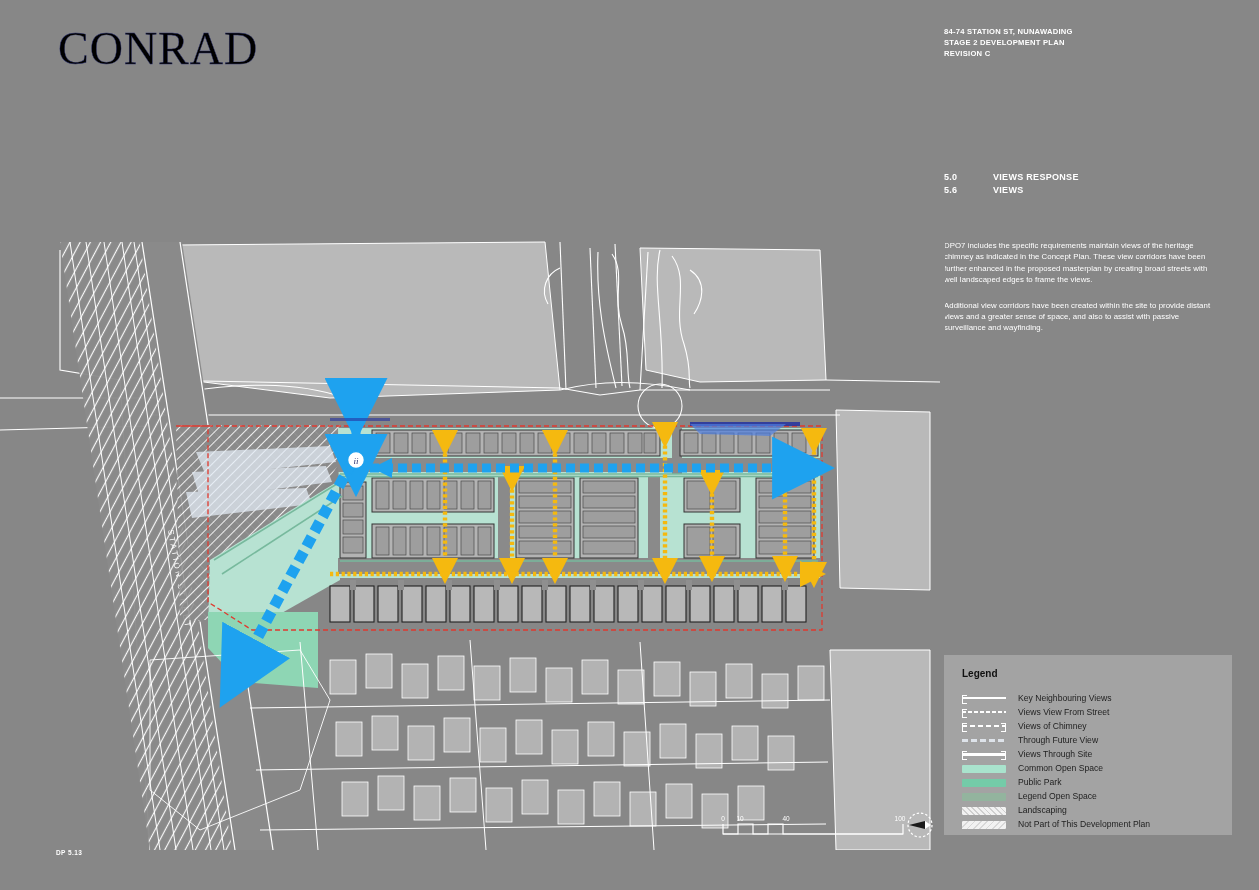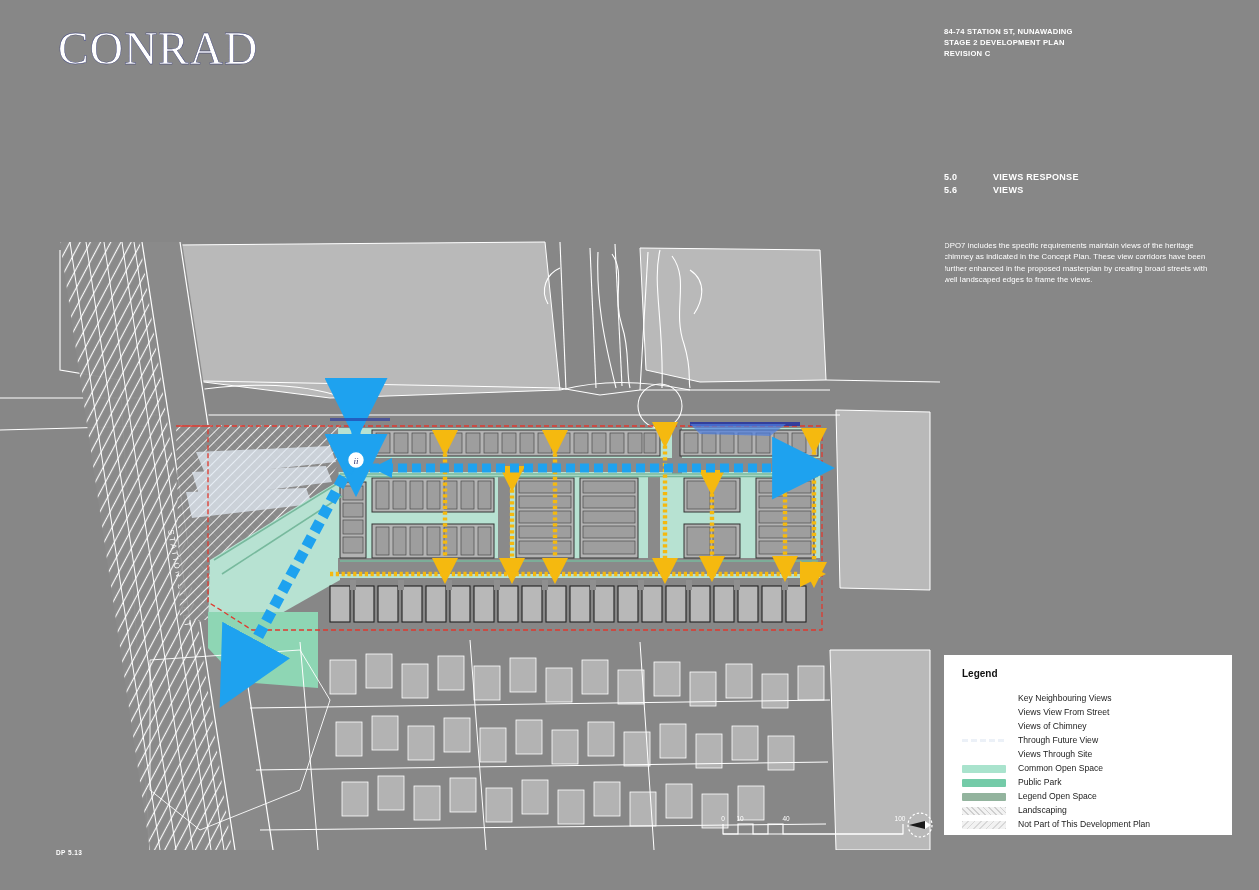--- a/index.html
+++ b/index.html
@@ -2,21 +2,21 @@
 <html><head>
 <meta charset="utf-8">
 <style>
   html,body{margin:0;padding:0;background:#878787;}
   body{width:1259px;height:890px;position:relative;overflow:hidden;
        font-family:"Liberation Sans",sans-serif;-webkit-font-smoothing:antialiased;}
   .page{position:absolute;inset:0;background:#878787;}
 
   
   #logo{position:absolute;left:58px;top:22px;font-family:"Liberation Serif",serif;
-        font-size:46px;letter-spacing:1px;color:#ffffff;font-weight:400;
+        font-size:46px;letter-spacing:1px;color:#000000;font-weight:400;
         -webkit-text-stroke:0.4px #2c3270;}
 
   
   #projhdr{position:absolute;left:944px;top:26px;color:#ffffff;font-size:7.6px;
            line-height:11.2px;letter-spacing:.25px;font-weight:600;}
   #projhdr div{white-space:nowrap;}
 
   
   #sect{position:absolute;left:944px;top:171px;color:#ffffff;font-size:9px;
         line-height:13px;font-weight:700;letter-spacing:.3px;}
@@ -27,21 +27,21 @@
   #body{position:absolute;left:944px;top:240px;width:278px;color:#ffffff;
         font-size:7.8px;line-height:11.4px;letter-spacing:.05px;}
   #body p{margin:0 0 14px 0;}
 
   
   #map{position:absolute;left:0;top:230px;width:945px;height:620px;}
   #map svg{display:block;}
 
   
   #legend{position:absolute;left:944px;top:655px;width:288px;height:180px;
-          background:#ffffff;}
+          background:#a3a3a3;}
   #legend h4{margin:0;position:absolute;left:18px;top:13px;font-size:10px;
              color:#111;font-weight:700;}
   .lg-rows{position:absolute;left:18px;top:33px;right:10px;}
   .lg-row{display:flex;align-items:flex-end;height:14.1px;}
   .lg-sw{width:44px;height:8px;margin-right:12px;flex:0 0 44px;position:relative;}
   .lg-lbl{font-size:8.6px;color:#222;line-height:1;white-space:nowrap;}
 
   .sw-line{background:transparent;}
   .sw-line i{position:absolute;left:0;right:0;top:2.6px;height:2.6px;display:block;}
   .sw-key   i{background:#fff;}
@@ -83,20 +83,21 @@
       <span>VIEWS RESPONSE</span>
     </div>
     <div class="row">
       <span class="num">5.6</span>
       <span>VIEWS</span>
     </div>
   </div>
 
   <div id="body">
     <p>DPO7 includes the specific requirements maintain views of the heritage chimney as indicated in the Concept Plan. These view corridors have been further enhanced in the proposed masterplan by creating broad streets with well landscaped edges to frame the views.</p>
+    <p>Additional view corridors have been created within the site to provide distant views and a greater sense of space, and also to assist with passive surveillance and wayfinding.</p>
   </div>
 
   <div id="map">
   <svg width="945" height="620" viewBox="0 0 945 620" xmlns="http://www.w3.org/2000/svg">
     <defs>
       <pattern id="hatchSite" width="7" height="7" patternTransform="rotate(45)" patternUnits="userSpaceOnUse">
         <rect width="7" height="7" fill="#8a8a8a"></rect>
         <line x1="0" y1="0" x2="0" y2="7" stroke="#ffffff" stroke-width="2"></line>
       </pattern>
       <pattern id="hatchOut" width="8" height="8" patternTransform="rotate(-45)" patternUnits="userSpaceOnUse">

